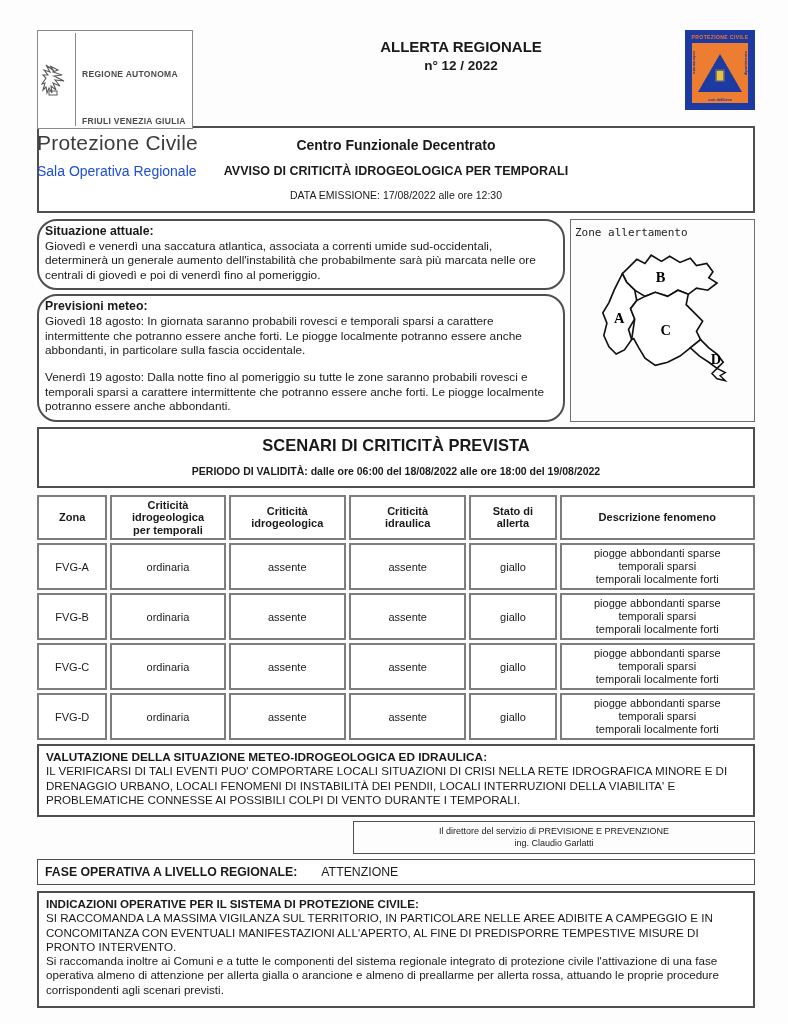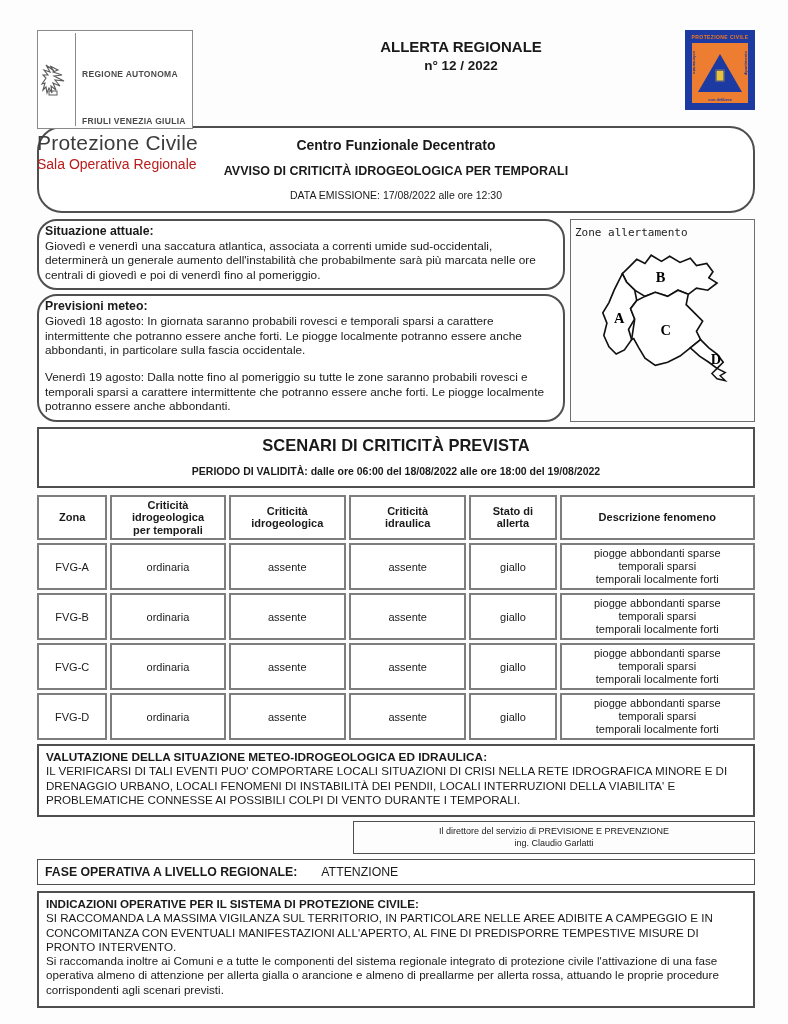--- a/index.html
+++ b/index.html
@@ -14,40 +14,40 @@
   .page { position:absolute; left:37px; top:30px; width:718px; }
 
   
   .hdr { display:flex; align-items:flex-start; margin-bottom:8px; height:88px; }
   .hdr-left { width:200px; }
   .agency-box { border:1px solid #8a8a8a; display:inline-flex; align-items:center; padding:2px 6px 2px 2px; background:#fff; }
   .eagle { width:30px; height:34px; margin-right:5px; }
   .agency-sep { border-left:1px solid #8a8a8a; padding-left:6px; }
   .agency-txt { font-size:8.5px; font-weight:bold; color:#4a4a4a; line-height:1.25; letter-spacing:.3px;margin-top:36px; }
   .org-name { font-size:21px; color:#3c3c3c; margin-top:2px; letter-spacing:.2px; }
-  .org-sub  { font-size:14px; color:#b91c1c; margin-top:1px; }
+  .org-sub  { font-size:14px; color:#1d4ed8; margin-top:8px; }
   .hdr-center { flex:1; text-align:center; padding-top:8px; }
   .hdr-title  { font-size:15px; font-weight:bold; }
   .hdr-number { font-size:13.5px; font-weight:bold; margin-top:3px; }
   .badge { width:70px; height:80px; background:#1d3aa2; padding:2px 3px; display:flex; flex-direction:column; align-items:center; }
   .badge-top { font-size:5px; font-weight:bold; color:#f07820; letter-spacing:.4px; white-space:nowrap; margin-top:2px; }
   .badge-inner { margin-top:3px; width:56px; height:60px; background:#ed7d31; position:relative; display:flex; align-items:center; justify-content:center; }
   .badge-tri { width:0; height:0; border-left:22px solid transparent; border-right:22px solid transparent; border-bottom:38px solid #1d3aa2; position:relative; }
   .badge-crest { position:absolute; left:50%; top:50%; transform:translate(-50%,-28%); width:9px; height:12px; background:#e8c23a; border:1px solid #1d3aa2; }
   .badge-bottom { font-size:4px; color:#1d3aa2; position:absolute; bottom:1px; left:0; right:0; text-align:center; font-weight:bold; }
   .badge-side { position:absolute; font-size:4px; color:#1d3aa2; font-weight:bold; writing-mode:vertical-rl; }
   .badge-side.l { left:0; top:8px; } .badge-side.r { right:0; top:8px; transform:rotate(180deg); }
 
   
   .box { border:2px solid #4f4f4f; background:#fff; }
   .thinbox { border:1px solid #4f4f4f; background:#fff; }
 
   .transmit { padding:5px 6px; font-size:10.5px; margin-bottom:7px; }
 
-  .cfd { text-align:center; padding:9px 10px 10px; margin-bottom:6px;border-radius:25px; }
+  .cfd { text-align:center; padding:9px 10px 10px; margin-bottom:6px; }
   .cfd-title { font-size:14px; font-weight:bold; }
   .cfd-sub   { font-size:12.5px; font-weight:bold; margin-top:11px; }
   .cfd-date  { font-size:10.5px; margin-top:11px; }
 
   .main-row { display:flex; margin-bottom:5px; }
   .main-left { width:528px; display:flex; flex-direction:column; }
   .sect { padding:3px 6px 6px; font-size:11.8px; line-height:1.22;border-radius:20px; }
   .sect b { font-size:12.3px; }
   .sect + .sect { margin-top:4px; }
   .forecast { flex:1; }

